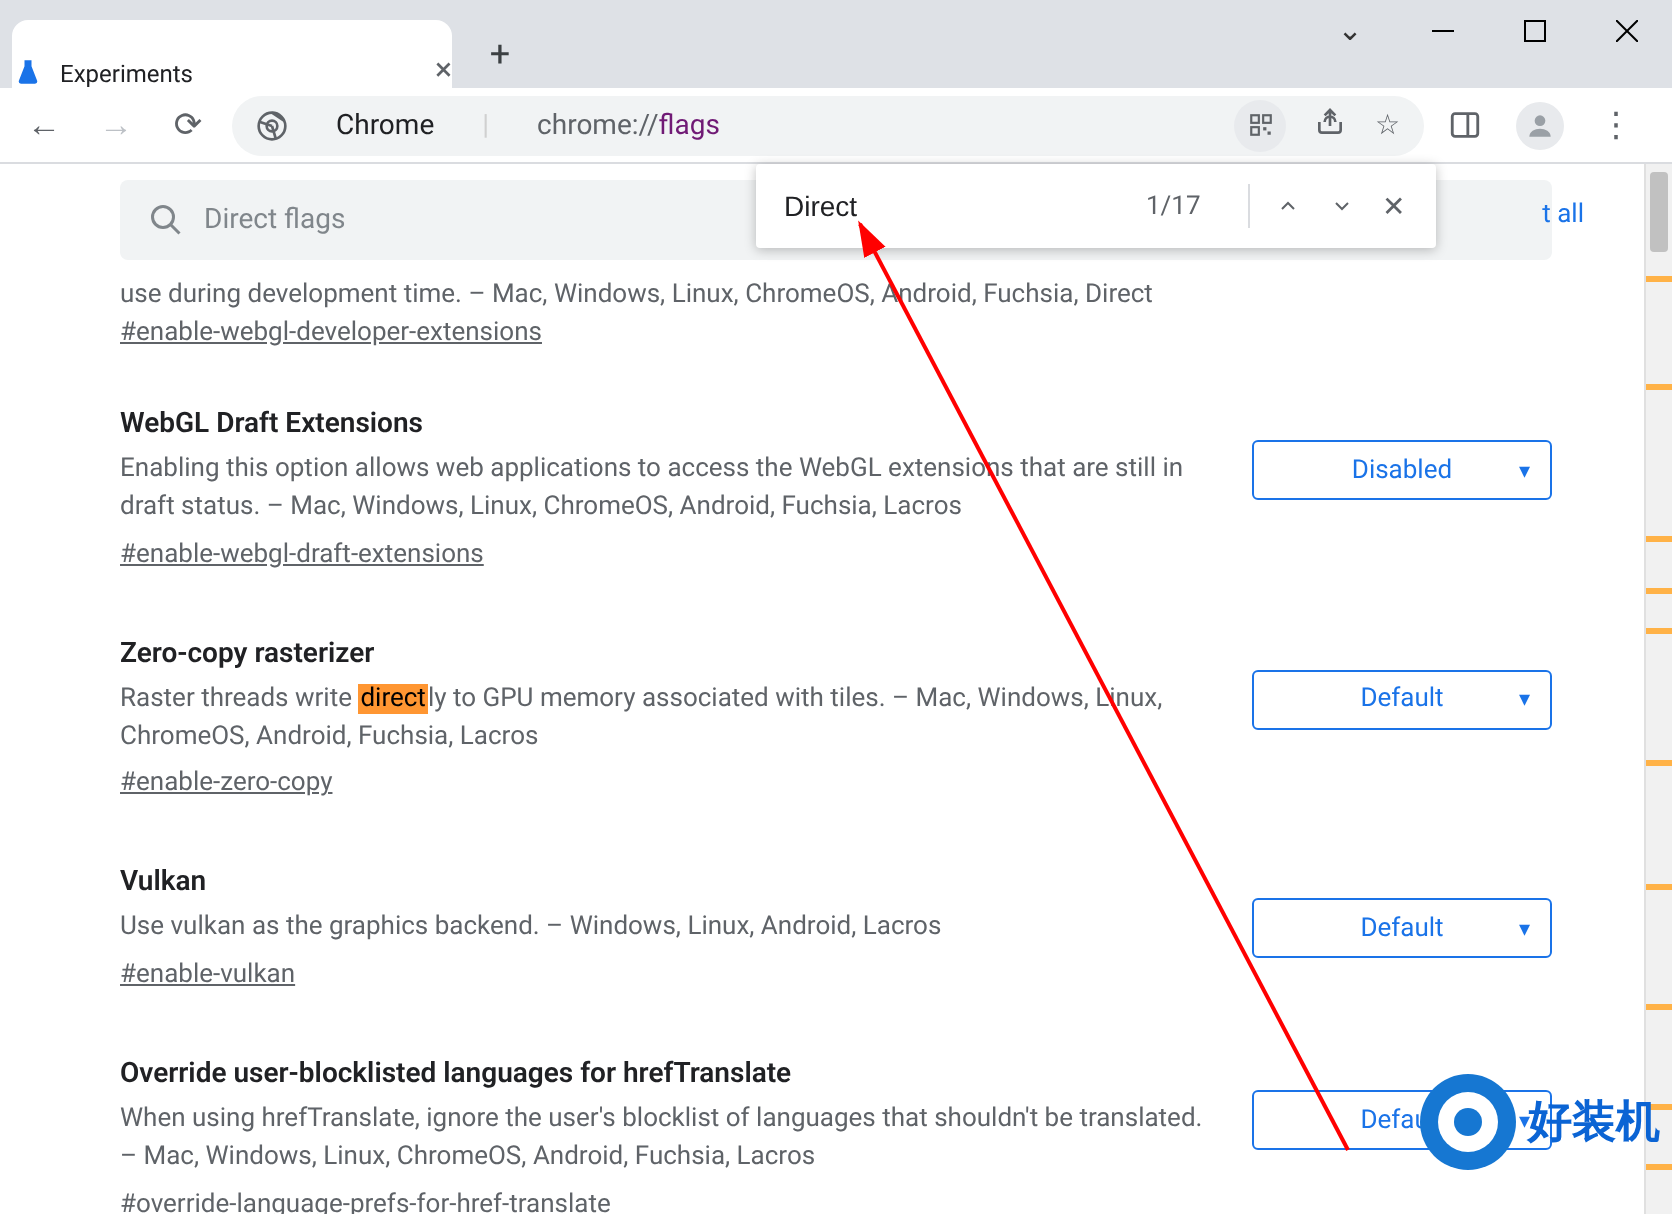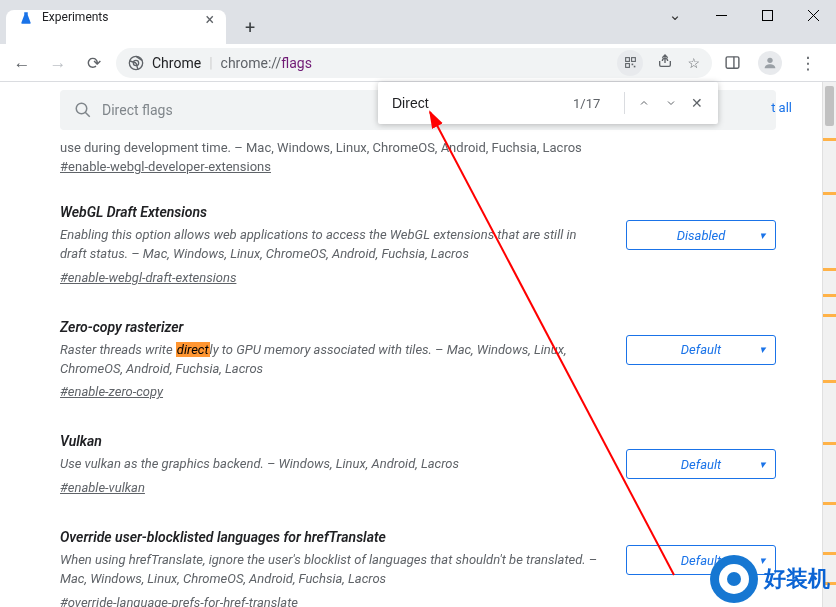--- a/index.html
+++ b/index.html
@@ -41,22 +41,22 @@
   }
   .tb-chevron {
     font-size: 15px;
     color: #333;
   }
   .tab {
     background: #fff;
     border-radius: 8px 8px 0 0;
     height: 34px;
     display: flex;
-    align-items: flex-start;
-    padding: 0 12px;
+    align-items: flex-end;
+    padding: 0 0;
     min-width: 220px;
     position: relative;
     font-size: 12px;
     margin-top: 30px;
   }
   .tab .favicon {
     width: 16px; height: 16px; margin-right: 8px;
     display: flex; align-items: center; justify-content: center;
   }
   .tab .close {
@@ -94,21 +94,21 @@
   }
   .nav-btn.disabled { color: #bdc1c6; }
   .omnibox {
     flex: 1;
     height: 30px;
     background: #f1f3f4;
     border-radius: 15px;
     display: flex;
     align-items: center;
     padding: 0 12px;
-    gap: 8px;
+    gap: 24px;
     font-size: 14px;
     color: #202124;
     position: relative;
   }
   .omni-chrome-icon svg { display: block; }
   .omni-label { color: #202124; }
   .omni-sep { color: #d0d0d0; }
   .omni-url-prefix { color: #5f6368; }
   .omni-url-page { color: #701a75; }
   .omni-right {
@@ -179,21 +179,20 @@
     color: #5f6368;
     text-decoration: underline;
     font-size: 13px;
   }
   .flag-block {
     display: flex;
     justify-content: space-between;
     align-items: flex-start;
     gap: 24px;
     padding: 30px 0 4px;
-    font-style: italic;
   }
   .flag-text { flex: 1; min-width: 0; }
   .flag-title {
     font-size: 14px;
     font-weight: 600;
     color: #202124;
     margin-bottom: 6px;
   }
   .flag-desc {
     font-size: 13px;
@@ -294,21 +293,21 @@
   
   .arrow {
     position: absolute;
     z-index: 60;
     pointer-events: none;
   }
   
   .watermark {
     position: absolute;
     right: 6px;
-    bottom: 4px;
+    bottom: 22px;
     display: flex;
     align-items: center;
     gap: 6px;
     color: #0b64d4;
     font-weight: 700;
     font-size: 22px;
     z-index: 70;
   }
   .watermark .logo {
     width: 48px; height: 48px; border-radius: 50%;
@@ -419,21 +418,21 @@
     <div class="searchbar">
       <svg width="18" height="18" viewBox="0 0 24 24">
           <circle cx="10" cy="10" r="7" fill="none" stroke="#80868b" stroke-width="2"></circle>
           <line x1="15" y1="15" x2="21" y2="21" stroke="#80868b" stroke-width="2"></line>
         </svg>
       <span>Direct flags</span>
     </div>
     <span class="reset-all">t all</span>
 
     
-    <div class="partial-row">use during development time. – Mac, Windows, Linux, ChromeOS, Android, Fuchsia, Lacros</div>
+    <div class="partial-row">use during development time. – Mac, Windows, Linux, ChromeOS, Android, Fuchsia, Direct</div>
     <a href="#" class="flag-link">#enable-webgl-developer-extensions</a>
 
     
     <div class="flag-block">
       <div class="flag-text">
         <div class="flag-title">WebGL Draft Extensions</div>
         <div class="flag-desc">Enabling this option allows web applications to access the WebGL extensions that are still in draft status. – Mac, Windows, Linux, ChromeOS, Android, Fuchsia, Lacros</div>
         <a href="#" class="flag-link">#enable-webgl-draft-extensions</a>
       </div>
       <div class="flag-select">

